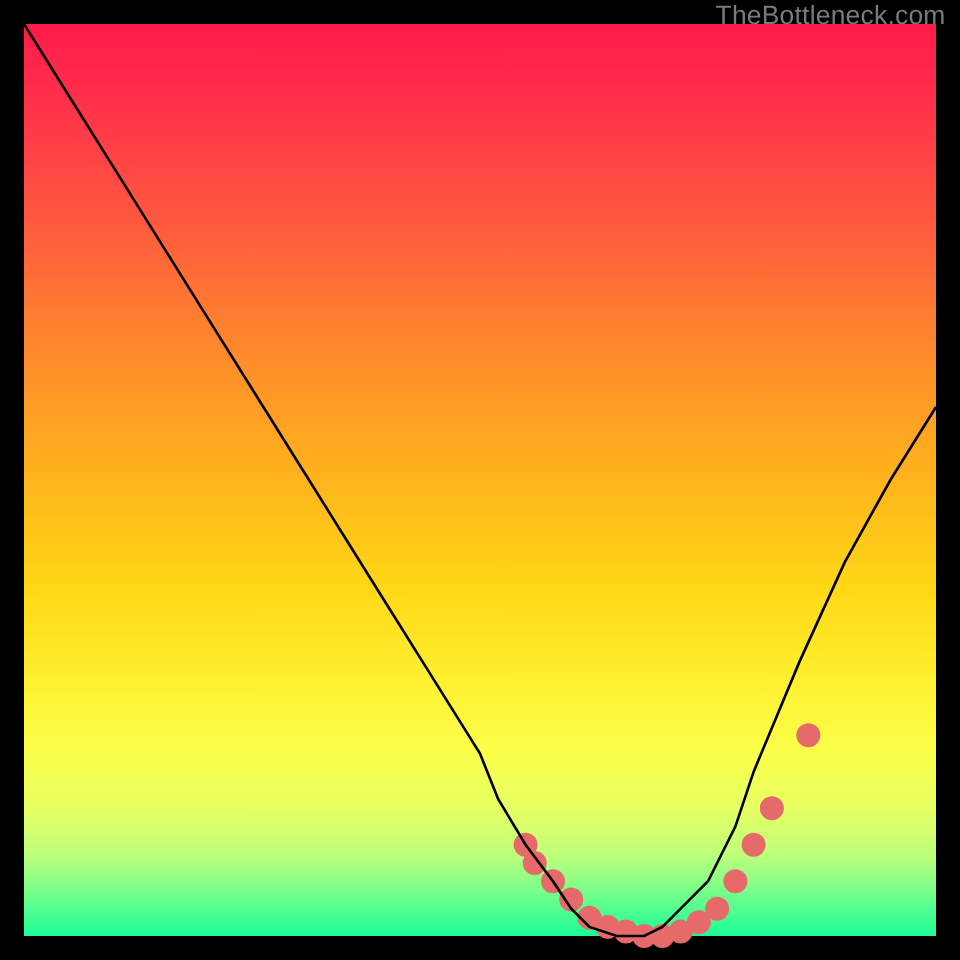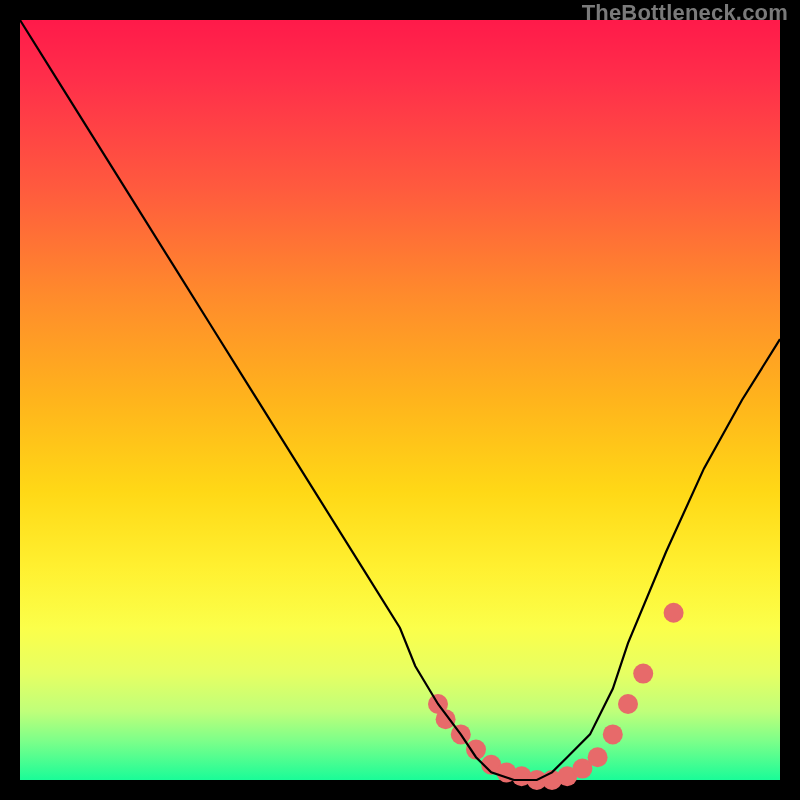--- a/index.html
+++ b/index.html
@@ -43,21 +43,21 @@
        #7aff8a 95%,
        #1afc98 100%
     );
   }
   .attribution {
     position: absolute;
     top: 0px;
     right: 12px;
     color: #7a7a7a;
     font-size: 22px;
-    font-weight: 700;
+    font-weight: 400;
     letter-spacing: 0.2px;
     z-index: 5;
   }
   svg.curve {
     position: absolute;
     left: 0;
     top: 0;
     width: 100%;
     height: 100%;
     overflow: visible;

